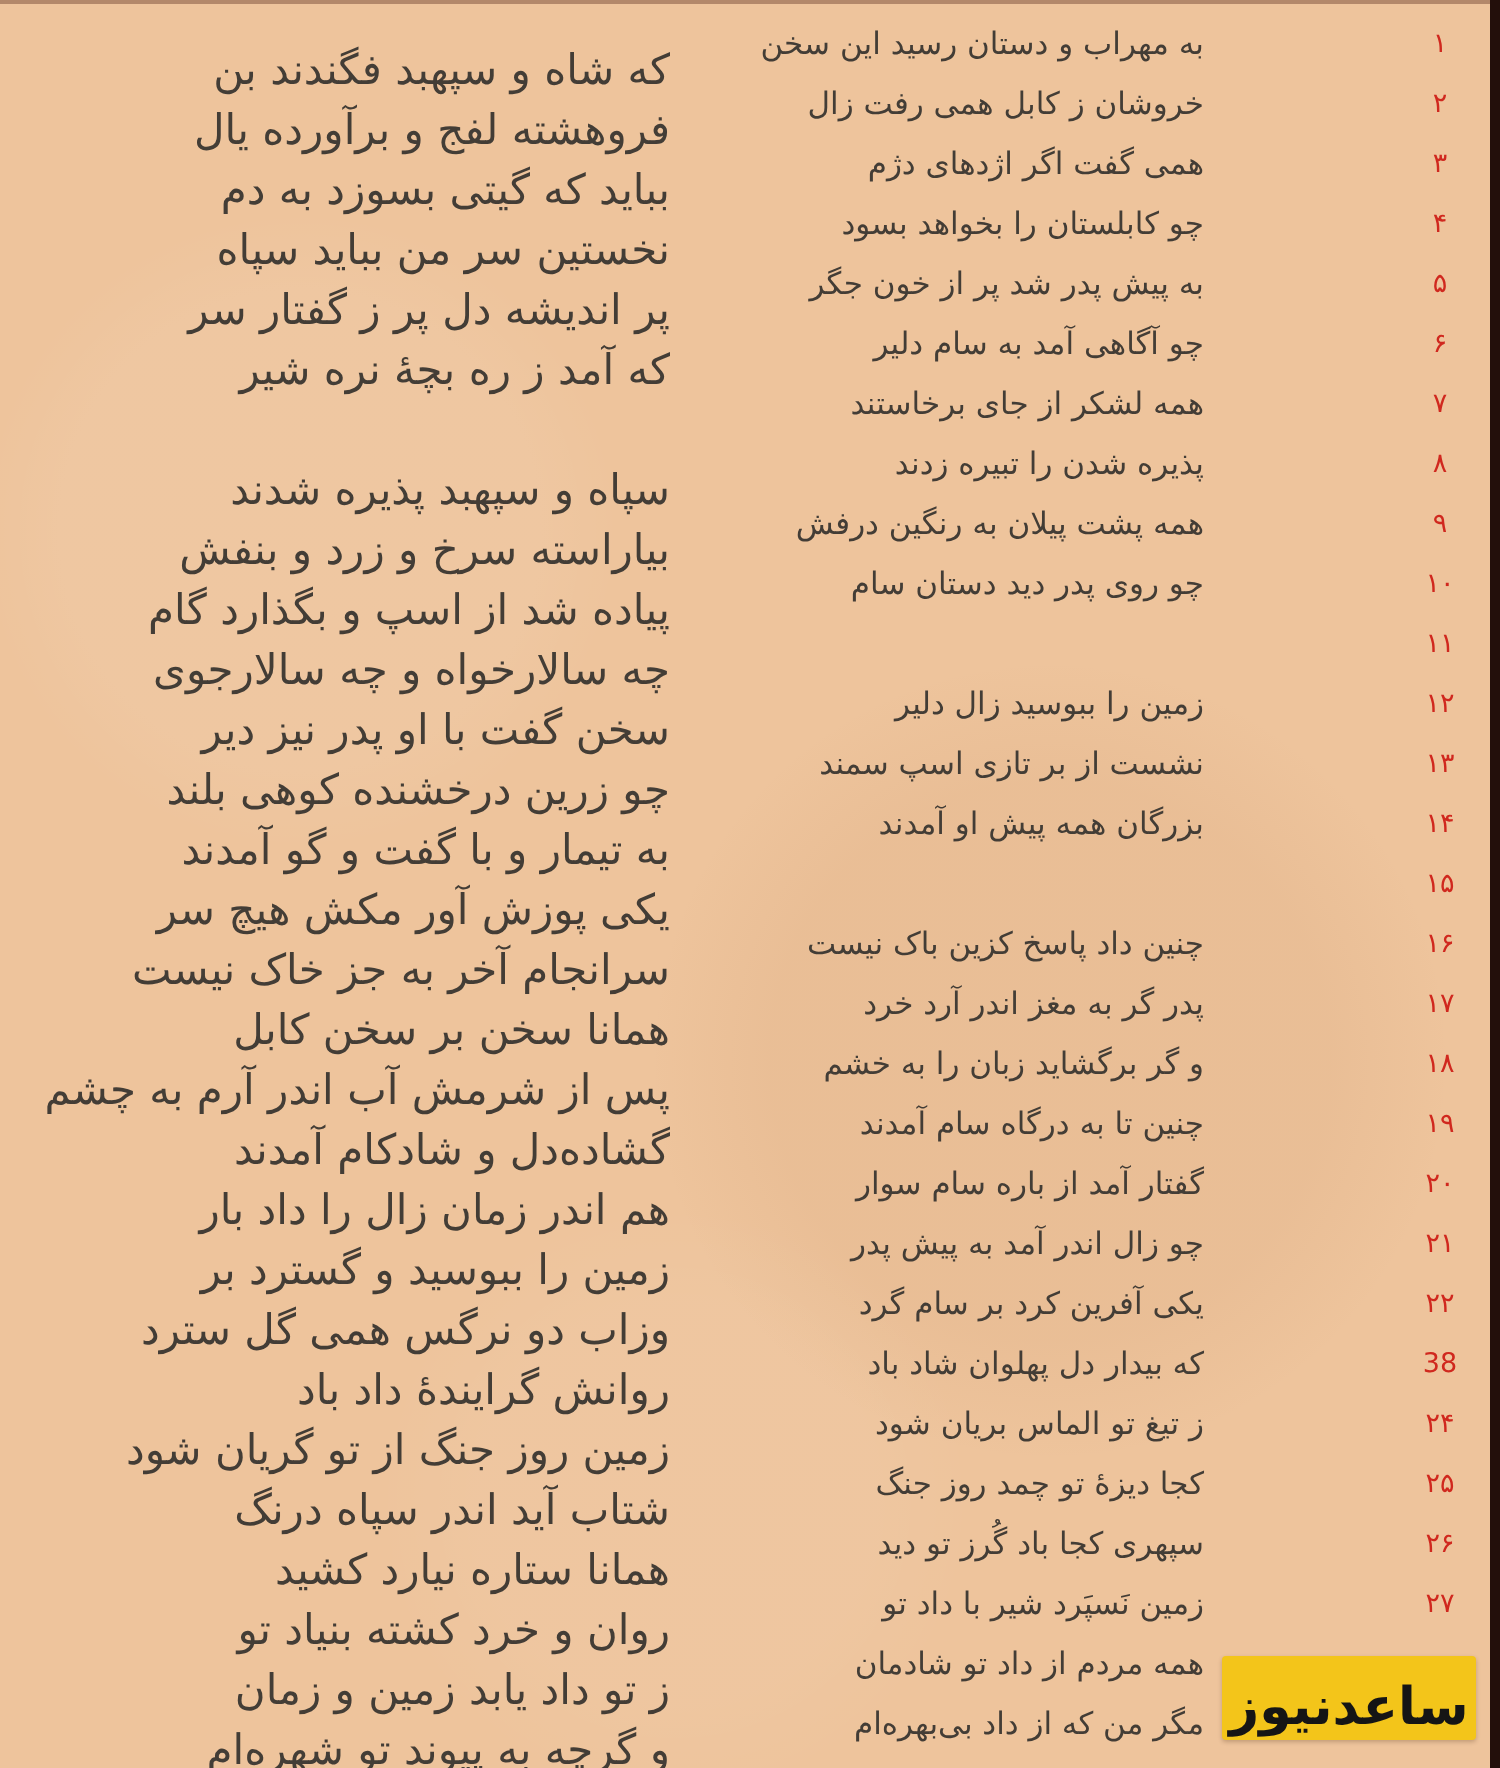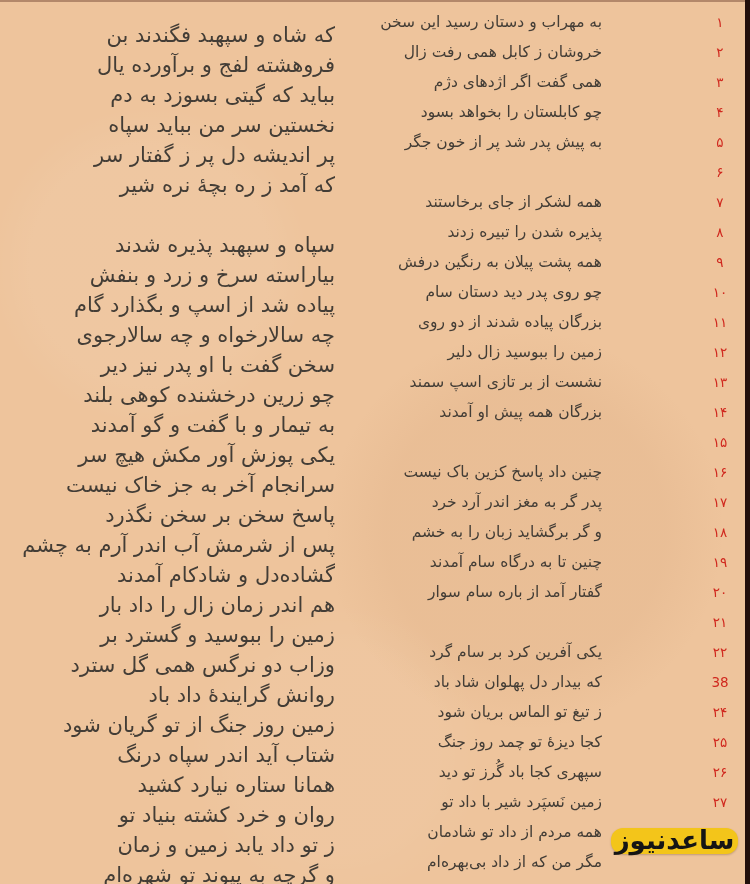--- a/index.html
+++ b/index.html
@@ -50,24 +50,24 @@
   }
   .h2 {
     position: absolute;
     right: 415px; top: 13px;
     font-size: 21px;
     color: #433d36;
   }
   .logo {
     position: absolute;
     top: 828px; right: 12px;
-    width: 127px; height: 26px;
+    width: 127px; height: 42px;
     background: #f3c51a;
-    border-radius: 12px;
-    display: flex; align-items: center; justify-content: center;
+    border-radius: 2px;
+    display: flex; align-items: flex-end; justify-content: center;
     box-shadow: 0 1px 2px rgba(60,30,10,0.25);
   }
   .logo span {
     font-size: 26px;
     font-weight: bold;
     color: #151515;
     line-height: 1;
     padding-bottom: 3px;
   }
 </style>
@@ -98,20 +98,21 @@
       <span class="h1">چو کابلستان را بخواهد بسود</span>
       <span class="h2">نخستین سر من بباید سپاه</span>
     </div>
       <div class="row" style="top: 127px;">
       <span class="num">۵</span>
       <span class="h1">به پیش پدر شد پر از خون جگر</span>
       <span class="h2">پر اندیشه دل پر ز گفتار سر</span>
     </div>
       <div class="row" style="top: 157px;">
       <span class="num">۶</span>
+      <span class="h1">چو آگاهی آمد به سام دلیر</span>
       <span class="h2">که آمد ز ره بچهٔ نره شیر</span>
     </div>
       <div class="row" style="top: 187px;">
       <span class="num">۷</span>
       <span class="h1">همه لشکر از جای برخاستند</span>
     </div>
       <div class="row" style="top: 217px;">
       <span class="num">۸</span>
       <span class="h1">پذیره شدن را تبیره زدند</span>
       <span class="h2">سپاه و سپهبد پذیره شدند</span>
@@ -121,21 +122,20 @@
       <span class="h1">همه پشت پیلان به رنگین درفش</span>
       <span class="h2">بیاراسته سرخ و زرد و بنفش</span>
     </div>
       <div class="row" style="top: 277px;">
       <span class="num">۱۰</span>
       <span class="h1">چو روی پدر دید دستان سام</span>
       <span class="h2">پیاده شد از اسپ و بگذارد گام</span>
     </div>
       <div class="row" style="top: 307px;">
       <span class="num">۱۱</span>
-      <span class="h1">بزرگان پیاده شدند از دو روی</span>
       <span class="h2">چه سالارخواه و چه سالارجوی</span>
     </div>
       <div class="row" style="top: 337px;">
       <span class="num">۱۲</span>
       <span class="h1">زمین را ببوسید زال دلیر</span>
       <span class="h2">سخن گفت با او پدر نیز دیر</span>
     </div>
       <div class="row" style="top: 367px;">
       <span class="num">۱۳</span>
       <span class="h1">نشست از بر تازی اسپ سمند</span>
@@ -151,39 +151,40 @@
       <span class="h2">یکی پوزش آور مکش هیچ سر</span>
     </div>
       <div class="row" style="top: 457px;">
       <span class="num">۱۶</span>
       <span class="h1">چنین داد پاسخ کزین باک نیست</span>
       <span class="h2">سرانجام آخر به جز خاک نیست</span>
     </div>
       <div class="row" style="top: 487px;">
       <span class="num">۱۷</span>
       <span class="h1">پدر گر به مغز اندر آرد خرد</span>
-      <span class="h2">پاسخ سخن بر سخن نگذرد</span>
+      <span class="h2">همانا سخن بر سخن کابل</span>
     </div>
       <div class="row" style="top: 517px;">
       <span class="num">۱۸</span>
       <span class="h1">و گر برگشاید زبان را به خشم</span>
       <span class="h2">پس از شرمش آب اندر آرم به چشم</span>
     </div>
       <div class="row" style="top: 547px;">
       <span class="num">۱۹</span>
       <span class="h1">چنین تا به درگاه سام آمدند</span>
       <span class="h2">گشاده‌دل و شادکام آمدند</span>
     </div>
       <div class="row" style="top: 577px;">
       <span class="num">۲۰</span>
       <span class="h1">گفتار آمد از باره سام سوار</span>
       <span class="h2">هم اندر زمان زال را داد بار</span>
     </div>
       <div class="row" style="top: 607px;">
       <span class="num">۲۱</span>
+      <span class="h1">چو زال اندر آمد به پیش پدر</span>
       <span class="h2">زمین را ببوسید و گسترد بر</span>
     </div>
       <div class="row" style="top: 637px;">
       <span class="num">۲۲</span>
       <span class="h1">یکی آفرین کرد بر سام گرد</span>
       <span class="h2">وزاب دو نرگس همی گل سترد</span>
     </div>
       <div class="row" style="top: 667px;">
       <span class="num">38</span>
       <span class="h1">که بیدار دل پهلوان شاد باد</span>

